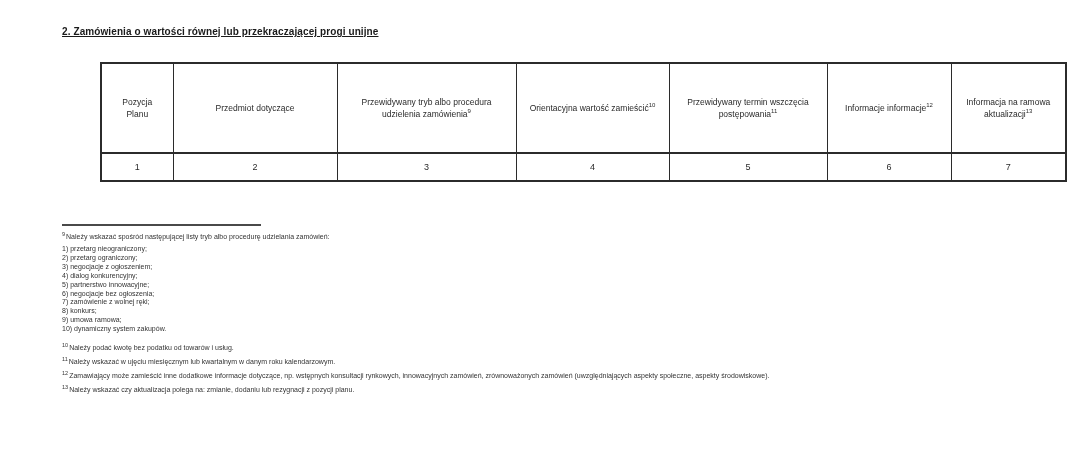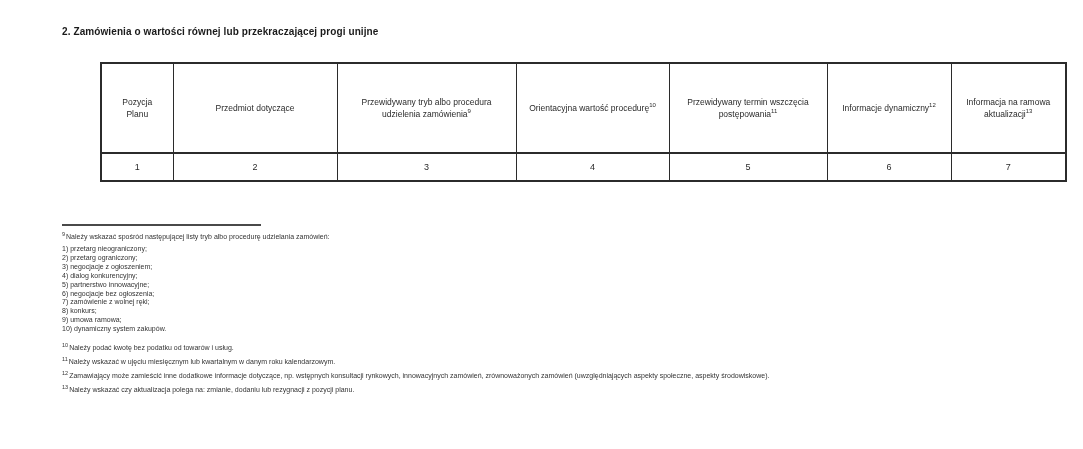--- a/index.html
+++ b/index.html
@@ -14,20 +14,21 @@
   }
 
   .page-title {
     position: absolute;
     left: 62px; top: 26px;
     font-size: 10px;
     font-weight: bold;
     color: #1a1a1a;
     letter-spacing: 0.1px;
     white-space: nowrap;
+    text-decoration: underline;
   }
 
   table.plan-table {
     position: absolute;
     left: 62px; top: 62px;
     width: 965px;
     table-layout: fixed;
     border-collapse: collapse;
     border: 2px solid #2b2b2b;
     margin-left: 38px;
@@ -102,23 +103,23 @@
     <col style="width:153px">
       <col style="width:158px">
       <col style="width:124px">
     <col style="width:115px">
   </colgroup>
   <tbody>
       <tr class="header-row">
     <td><span>Pozycja Planu</span><sup></sup></td>
     <td><span>Przedmiot dotyczące</span><sup></sup></td>
     <td><span>Przewidywany tryb albo procedura udzielenia zamówienia</span><sup>9</sup></td>
-    <td><span>Orientacyjna wartość procedurę</span><sup>10</sup></td>
+    <td><span>Orientacyjna wartość zamieścić</span><sup>10</sup></td>
     <td><span>Przewidywany termin wszczęcia postępowania</span><sup>11</sup></td>
-    <td><span>Informacje dynamiczny</span><sup>12</sup></td>
+    <td><span>Informacje informacje</span><sup>12</sup></td>
     <td><span>Informacja na ramowa aktualizacji</span><sup>13</sup></td>
   </tr>
   <tr class="number-row">
     <td>1</td>
     <td>2</td>
     <td>3</td>
     <td>4</td>
     <td>5</td>
     <td>6</td>
     <td>7</td>

